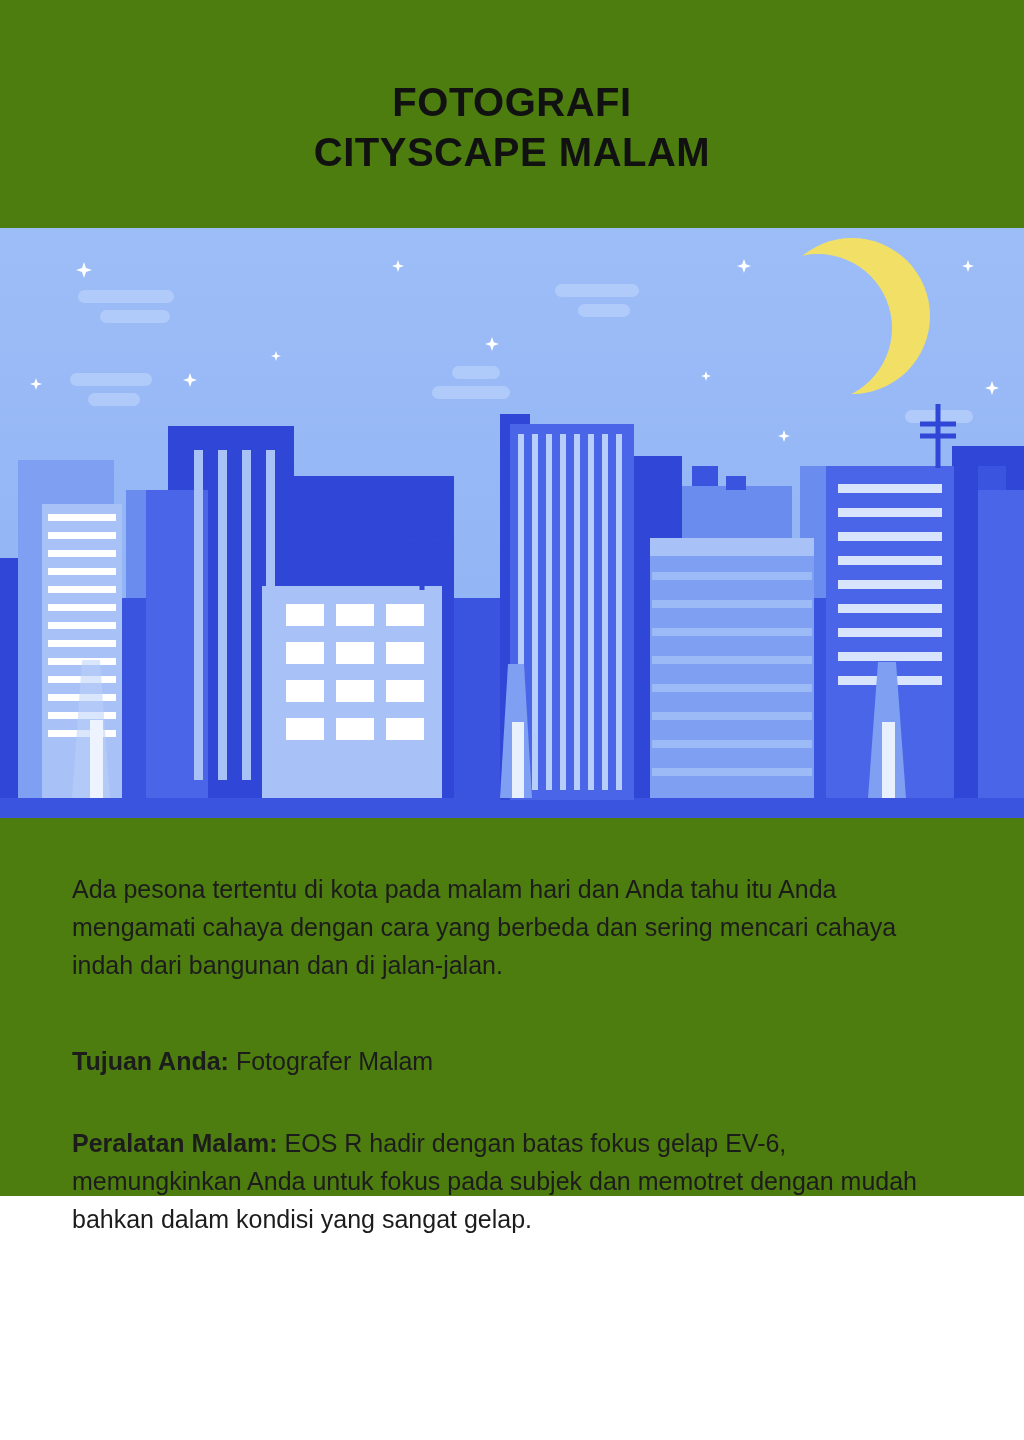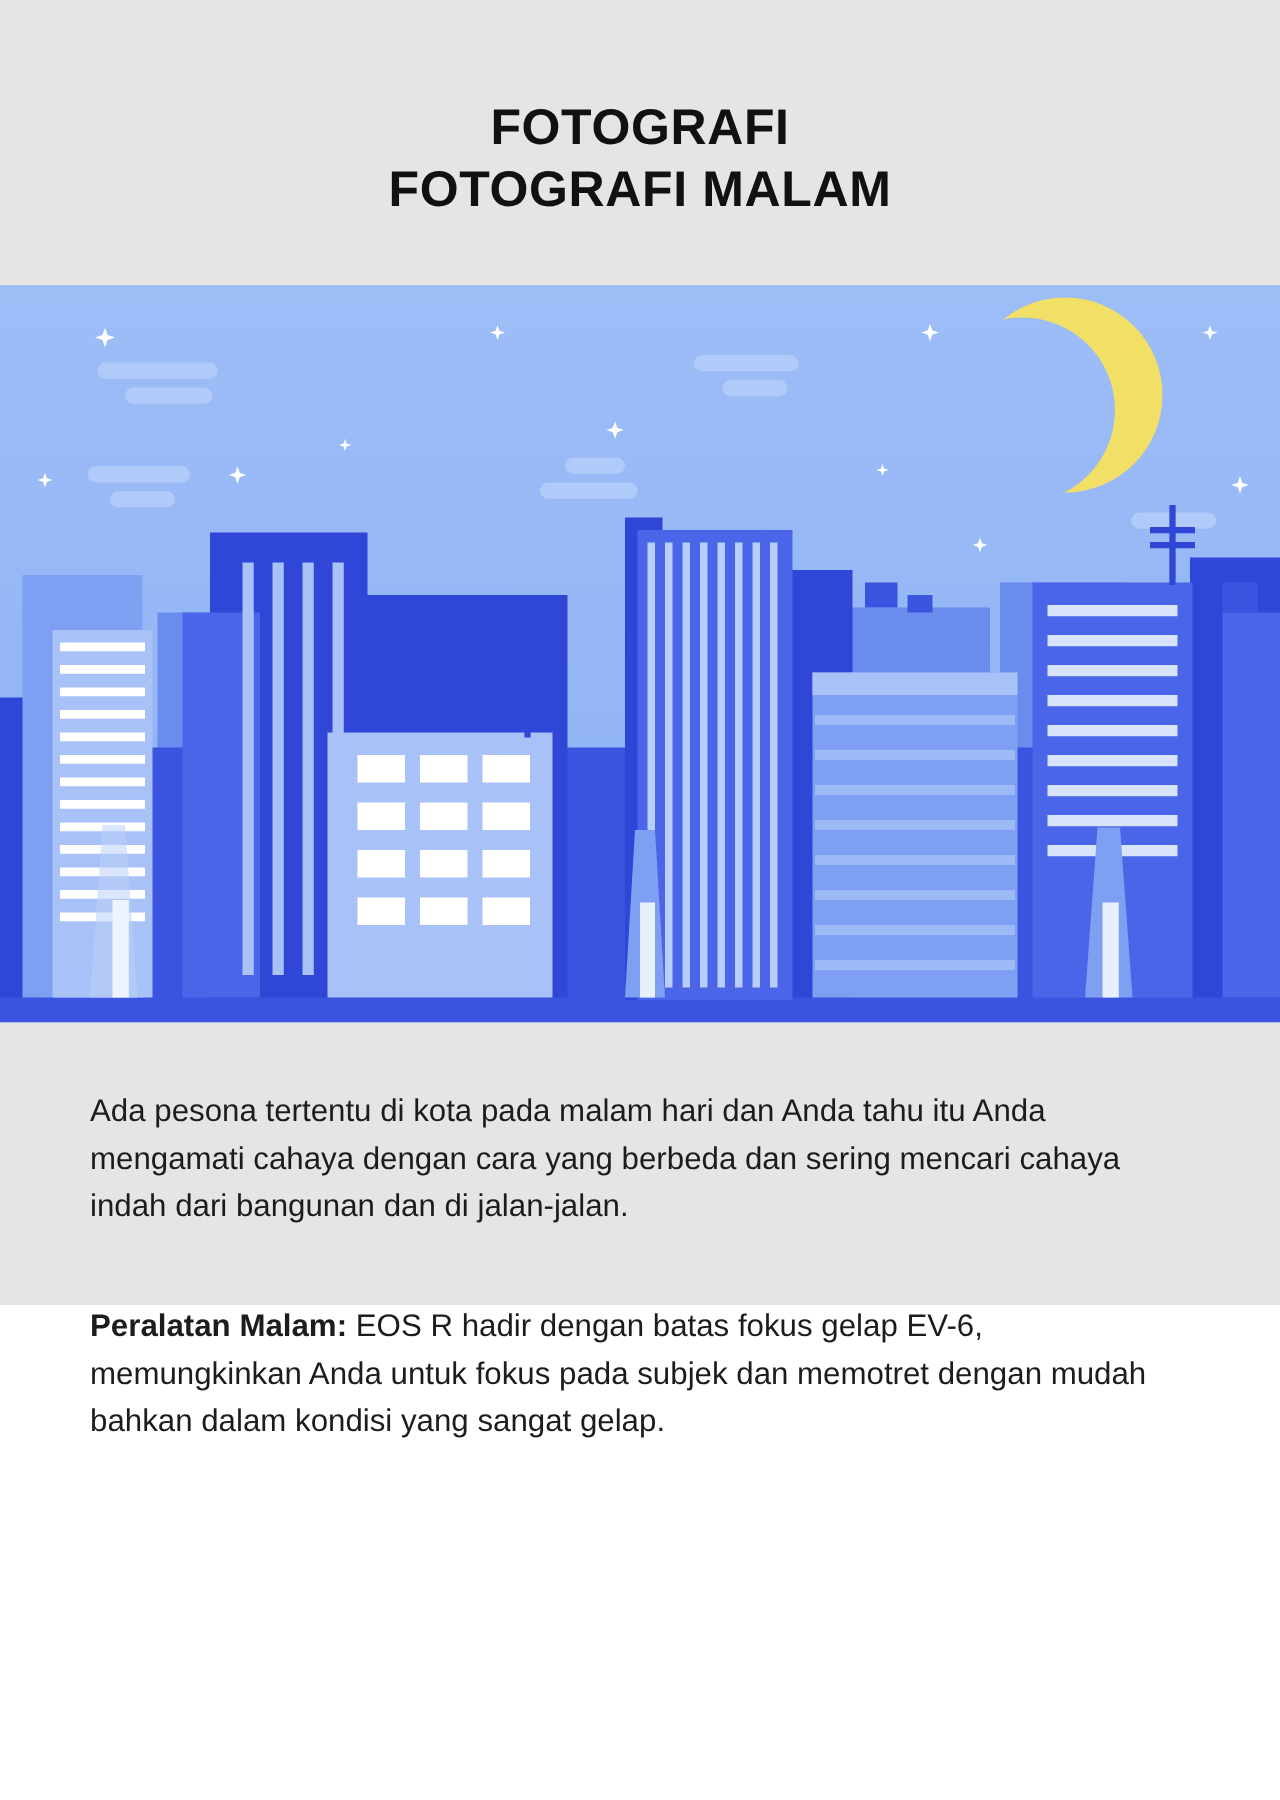--- a/index.html
+++ b/index.html
@@ -11,23 +11,23 @@
     width: 1024px;
     height: 1440px;
     font-family: "Liberation Sans", sans-serif;
     color: #1a1a1a;
     overflow: hidden;
     position: relative;
   }
 
   .page {
     width: 1024px;
-    height: 1044px;
+    height: 1196px;
     position: relative;
-    background: #e5e5e5;
+    background: #4d7c0f;
   }
 
   
   .title-block {
     padding-top: 78px;
     text-align: center;
   }
   .title-line {
     font-size: 40px;
     font-weight: bold;
@@ -75,21 +75,21 @@
     font-weight: bold;
   }
 </style>
 </head>
 <body>
 
 <div class="page">
 
   <div class="title-block">
     <div class="title-line">FOTOGRAFI</div>
-    <div class="title-line">FOTOGRAFI MALAM</div>
+    <div class="title-line">CITYSCAPE MALAM</div>
   </div>
 
   <div class="illustration">
     <svg width="1024" height="590" viewBox="0 0 1024 590" xmlns="http://www.w3.org/2000/svg" aria-hidden="true">
       <defs>
         <linearGradient id="skyGrad" x1="0" y1="0" x2="0" y2="1">
           <stop offset="0%" stop-color="#9dbdf7"></stop>
           <stop offset="100%" stop-color="#8cb0f3"></stop>
         </linearGradient>
         <mask id="moonMask">
@@ -284,20 +284,24 @@
         <rect x="692" y="238" width="26" height="20"></rect>
         <rect x="726" y="248" width="20" height="14"></rect>
         <rect x="978" y="238" width="28" height="24"></rect>
       </g>
     </svg>
   </div>
 
   <div class="content">
     <p class="para intro">Ada pesona tertentu di kota pada malam hari dan Anda tahu itu Anda mengamati cahaya dengan cara yang berbeda dan sering mencari cahaya indah dari bangunan dan di jalan-jalan.</p>
 
+    <p class="para goal">
+      <b>Tujuan Anda: </b>
+      <span>Fotografer Malam</span>
+    </p>
 
     <p class="para gear">
       <b>Peralatan Malam: </b>
       <span>EOS R hadir dengan batas fokus gelap EV-6, memungkinkan Anda untuk fokus pada subjek dan memotret dengan mudah bahkan dalam kondisi yang sangat gelap.</span>
     </p>
   </div>
 
 </div>
 
 </body></html>

